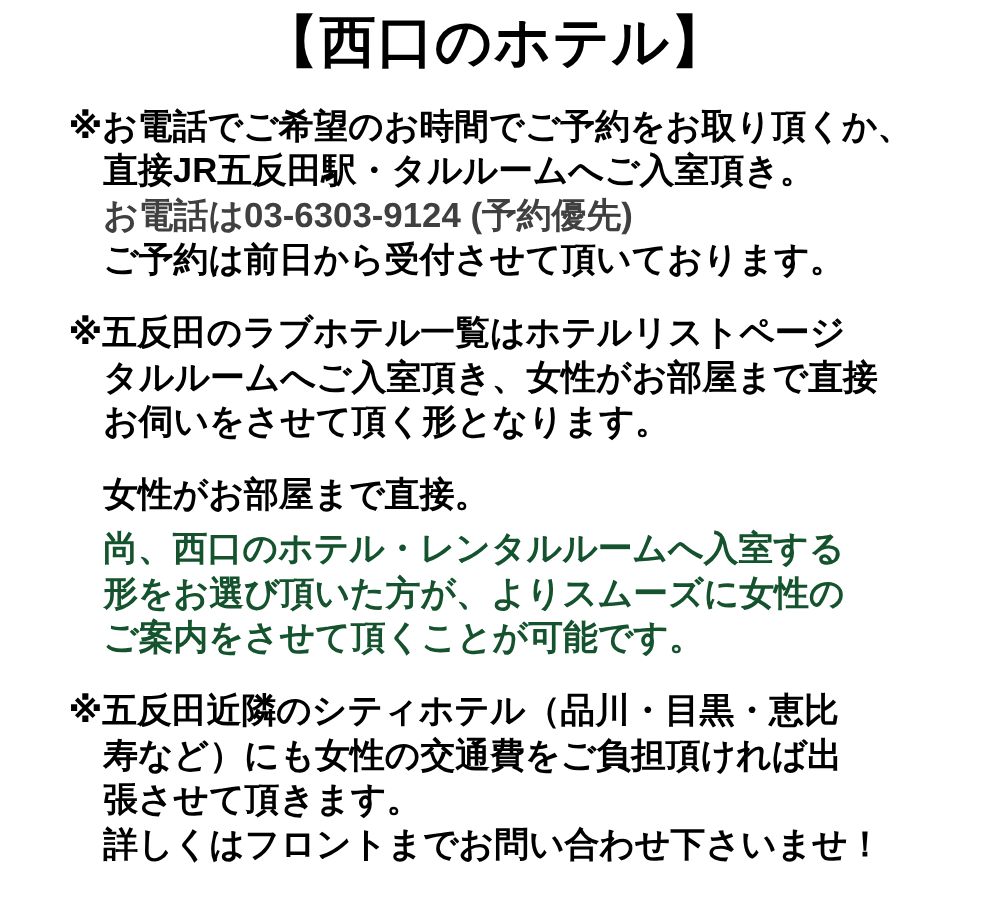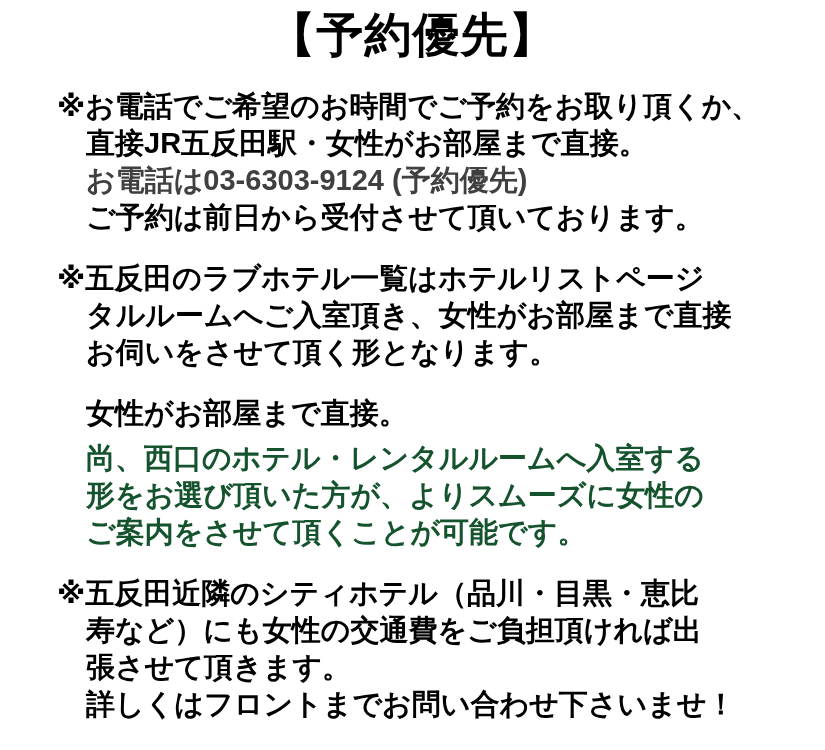--- a/index.html
+++ b/index.html
@@ -46,27 +46,27 @@
   .line.red  { color: #404040; }
   .line.blue { color: #14532d; }
   
   .line.sub-start { margin-top: 8px; }
 </style>
 </head>
 <body>
 
 <div class="page">
 
-  <h1 class="title">【予約優先】</h1>
+  <h1 class="title">【西口のホテル】</h1>
 
   <div class="body">
 
     <section class="para">
       <span class="line lead">※お電話でご希望のお時間でご予約をお取り頂くか、</span>
-      <span class="line">直接JR五反田駅・女性がお部屋まで直接。</span>
+      <span class="line">直接JR五反田駅・タルルームへご入室頂き。</span>
       <span class="line red">お電話は03-6303-9124 (予約優先)</span>
       <span class="line">ご予約は前日から受付させて頂いております。</span>
     </section>
 
     <section class="para">
       <span class="line lead">※五反田のラブホテル一覧はホテルリストページ</span>
       <span class="line">タルルームへご入室頂き、女性がお部屋まで直接</span>
       <span class="line">お伺いをさせて頂く形となります。</span>
     </section>
 

